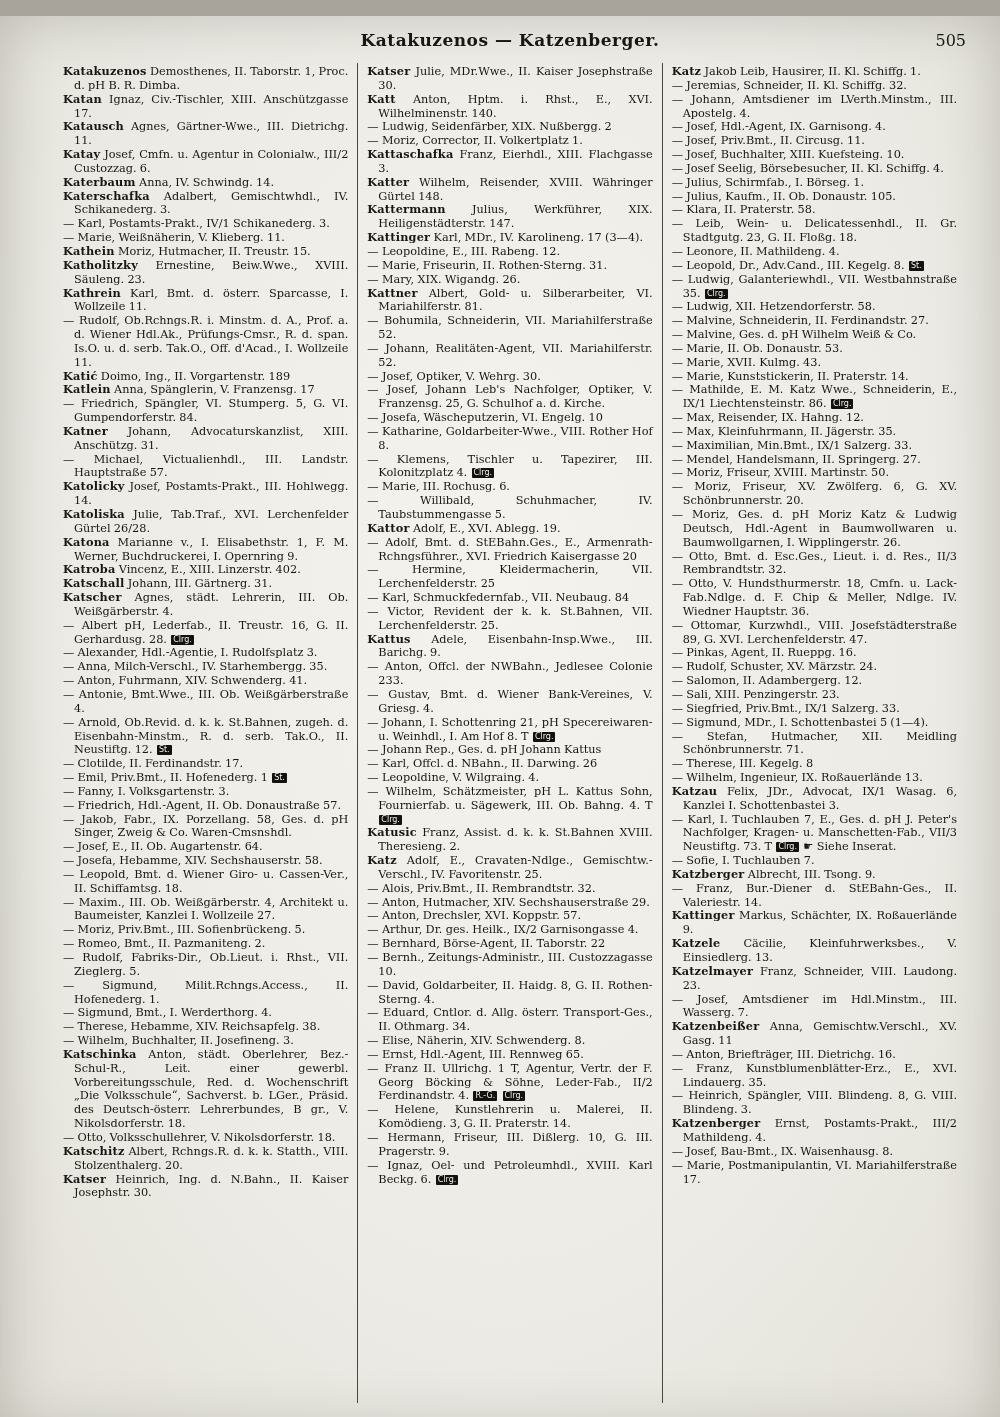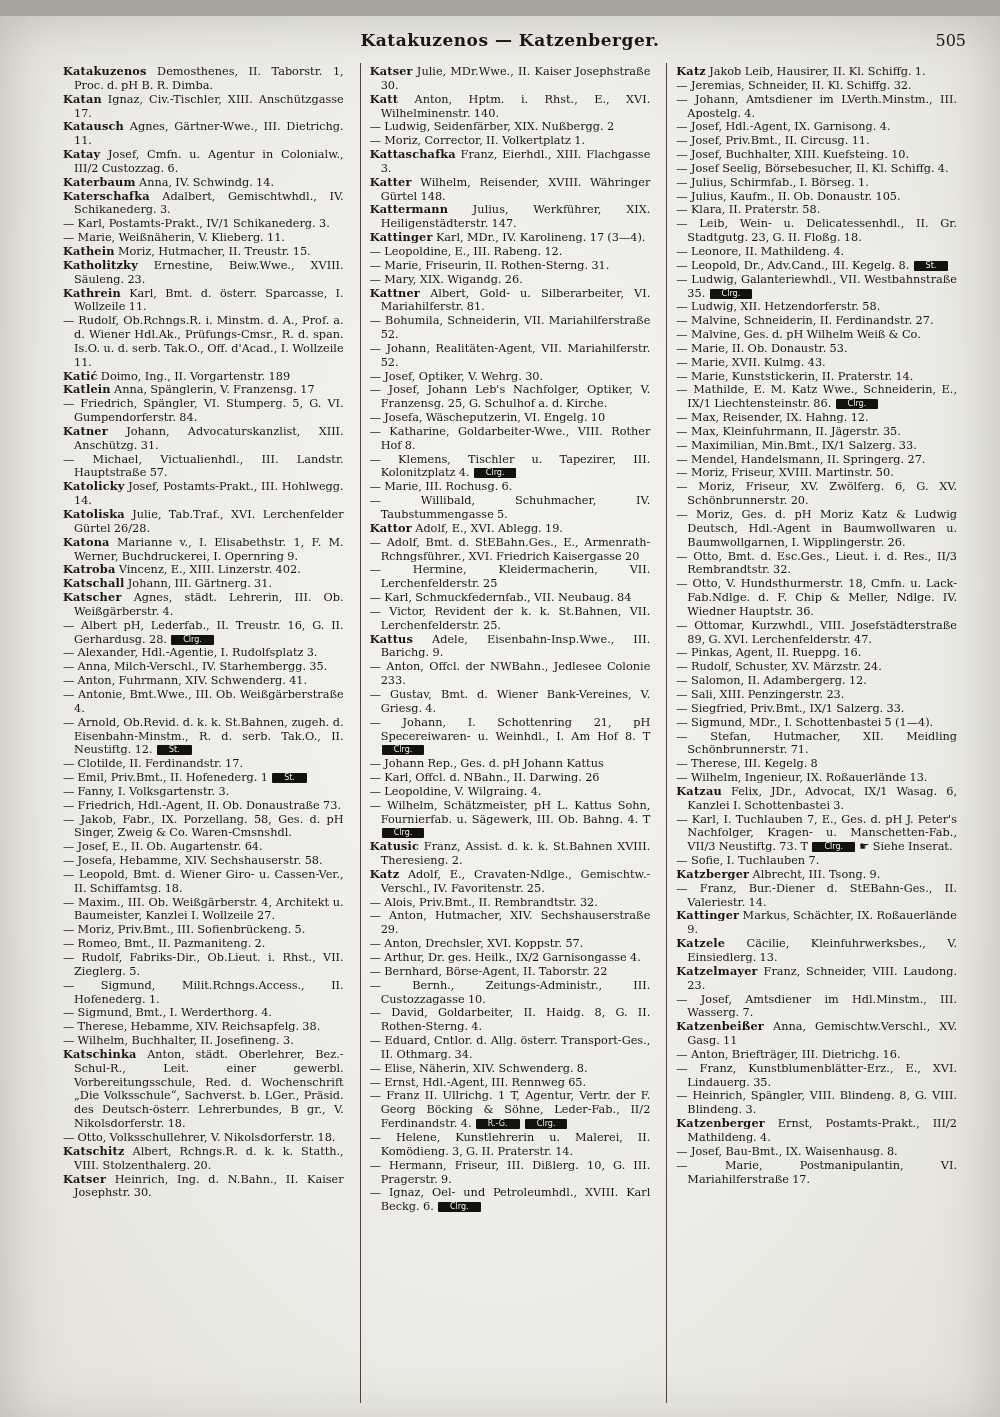--- a/index.html
+++ b/index.html
@@ -14,38 +14,38 @@
     padding:14px 34px 20px 54px;
     font-family:"DejaVu Serif","Liberation Serif",serif;
     color:#191613;
     overflow:hidden;
   }
   .header{display:flex;align-items:baseline;height:26px;}
   .header .spacer{width:70px;}
   .head-title{flex:1;text-align:center;font-weight:700;font-size:17px;letter-spacing:.5px;}
   .page-num{width:70px;text-align:right;font-size:16px;}
   .rule{border:0;border-top:1px solid rgba(25,22,19,.0);margin:2px 0 4px 0;}
-  .columns{display:flex;height:1340px;overflow:hidden;gap:7px;}
+  .columns{display:flex;height:1340px;overflow:hidden;}
   .col{flex:1 1 0;padding:2px 9px 0 9px;overflow:hidden;}
   .col + .col{border-left:1px solid #4a463f;}
   .entry{
     font-size:11.3px;
     line-height:13.85px;
     padding-left:11px;
     text-indent:-11px;
     text-align:justify;
     word-spacing:-0.3px;
   }
   .entry b{font-weight:700;letter-spacing:.2px;}
   .tag{
     display:inline-block;
     background:#141210;color:#f2f1ec;
     font-family:"DejaVu Sans","Liberation Sans",sans-serif;
     font-size:8px;line-height:10px;
-    padding:0 12px;margin:0 1px;
+    padding:0 2px;margin:0 1px;
     text-indent:0;vertical-align:1px;
     border-radius:1px;
   }
 </style>
 </head>
 <body>
 
 <div class="page">
   <div class="header">
     <div class="spacer"></div>
@@ -80,21 +80,21 @@
         <div class="entry"><b>Katscher</b> Agnes, städt. Lehrerin, III. Ob. Weißgärberstr. 4.</div>
         <div class="entry">— Albert pH, Lederfab., II. Treustr. 16, G. II. Gerhardusg. 28. <span class="tag">Clrg.</span></div>
         <div class="entry">— Alexander, Hdl.-Agentie, I. Rudolfsplatz 3.</div>
         <div class="entry">— Anna, Milch-Verschl., IV. Starhembergg. 35.</div>
         <div class="entry">— Anton, Fuhrmann, XIV. Schwenderg. 41.</div>
         <div class="entry">— Antonie, Bmt.Wwe., III. Ob. Weißgärberstraße 4.</div>
         <div class="entry">— Arnold, Ob.Revid. d. k. k. St.Bahnen, zugeh. d. Eisenbahn-Minstm., R. d. serb. Tak.O., II. Neustiftg. 12. <span class="tag">St.</span></div>
         <div class="entry">— Clotilde, II. Ferdinandstr. 17.</div>
         <div class="entry">— Emil, Priv.Bmt., II. Hofenederg. 1 <span class="tag">St.</span></div>
         <div class="entry">— Fanny, I. Volksgartenstr. 3.</div>
-        <div class="entry">— Friedrich, Hdl.-Agent, II. Ob. Donaustraße 73.</div>
+        <div class="entry">— Friedrich, Hdl.-Agent, II. Ob. Donaustraße 57.</div>
         <div class="entry">— Jakob, Fabr., IX. Porzellang. 58, Ges. d. pH Singer, Zweig &amp; Co. Waren-Cmsnshdl.</div>
         <div class="entry">— Josef, E., II. Ob. Augartenstr. 64.</div>
         <div class="entry">— Josefa, Hebamme, XIV. Sechshauserstr. 58.</div>
         <div class="entry">— Leopold, Bmt. d. Wiener Giro- u. Cassen-Ver., II. Schiffamtsg. 18.</div>
         <div class="entry">— Maxim., III. Ob. Weißgärberstr. 4, Architekt u. Baumeister, Kanzlei I. Wollzeile 27.</div>
         <div class="entry">— Moriz, Priv.Bmt., III. Sofienbrückeng. 5.</div>
         <div class="entry">— Romeo, Bmt., II. Pazmaniteng. 2.</div>
         <div class="entry">— Rudolf, Fabriks-Dir., Ob.Lieut. i. Rhst., VII. Zieglerg. 5.</div>
         <div class="entry">— Sigmund, Milit.Rchngs.Access., II. Hofenederg. 1.</div>
         <div class="entry">— Sigmund, Bmt., I. Werderthorg. 4.</div>

